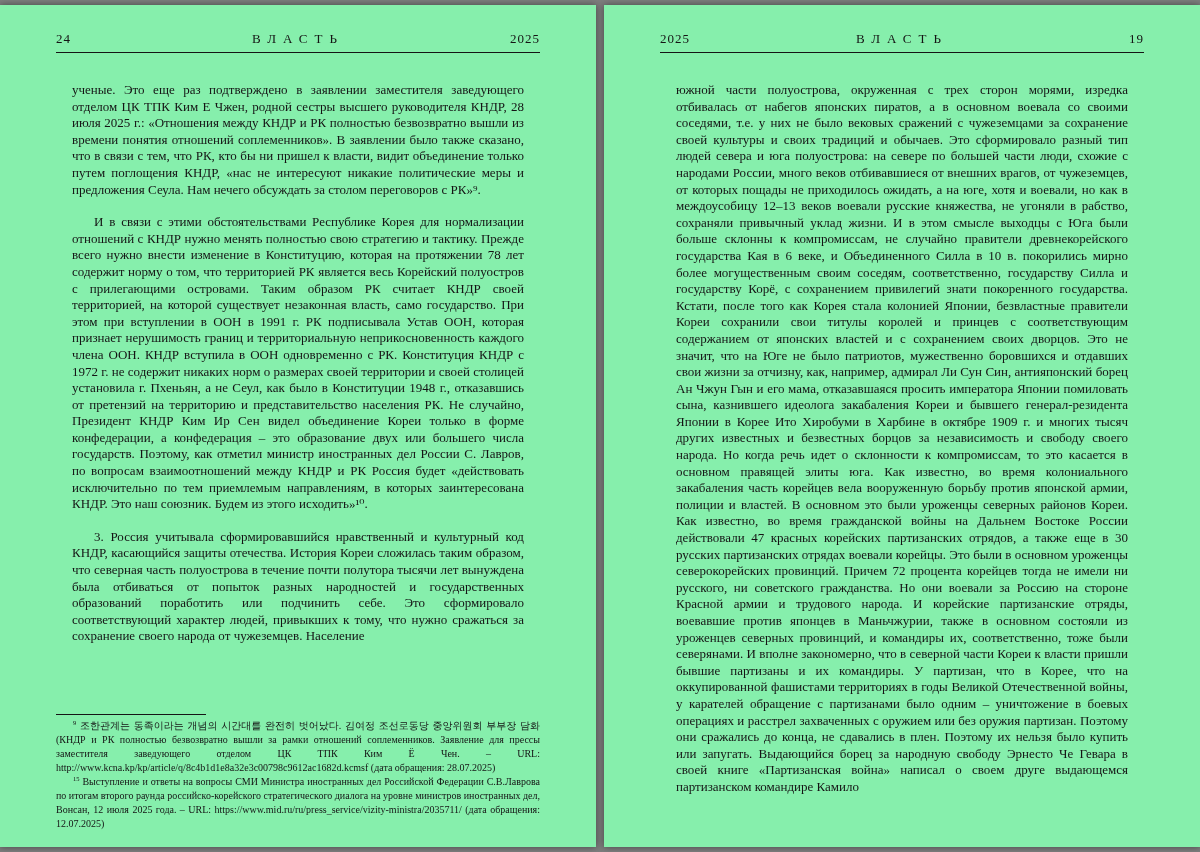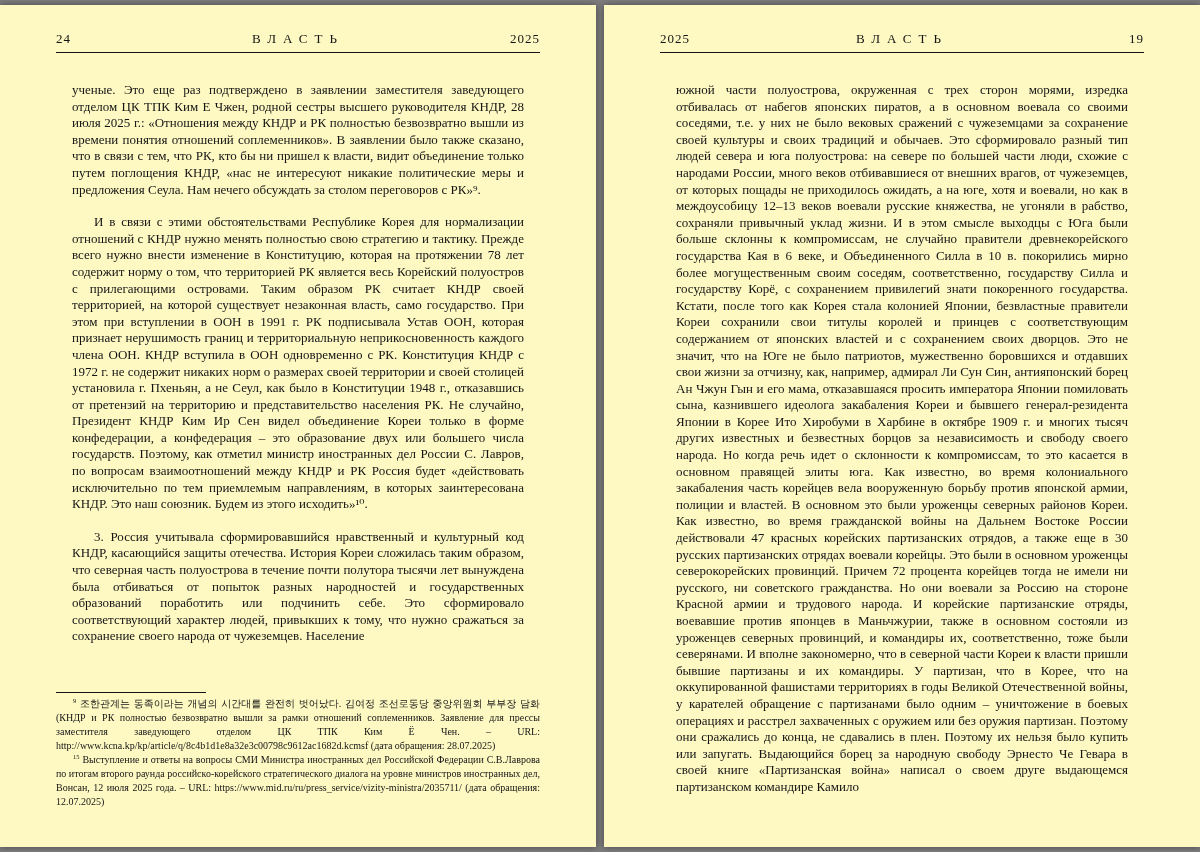--- a/index.html
+++ b/index.html
@@ -14,23 +14,23 @@
   .spread {
     display: flex;
     gap: 8px;
     padding: 5px 0;
     width: 1200px;
     height: 852px;
   }
   .page {
     width: 596px;
     height: 842px;
-    background: #fef9c3;
+    background: #86efac;
     color: #141414;
-    padding: 26px 56px 38px 56px;
+    padding: 26px 56px 16px 56px;
     box-shadow: 0 0 7px rgba(0,0,0,0.45);
     display: flex;
     flex-direction: column;
     overflow: hidden;
   }
   .page-header {
     display: flex;
     align-items: baseline;
     font-size: 13px;
     letter-spacing: 1px;

